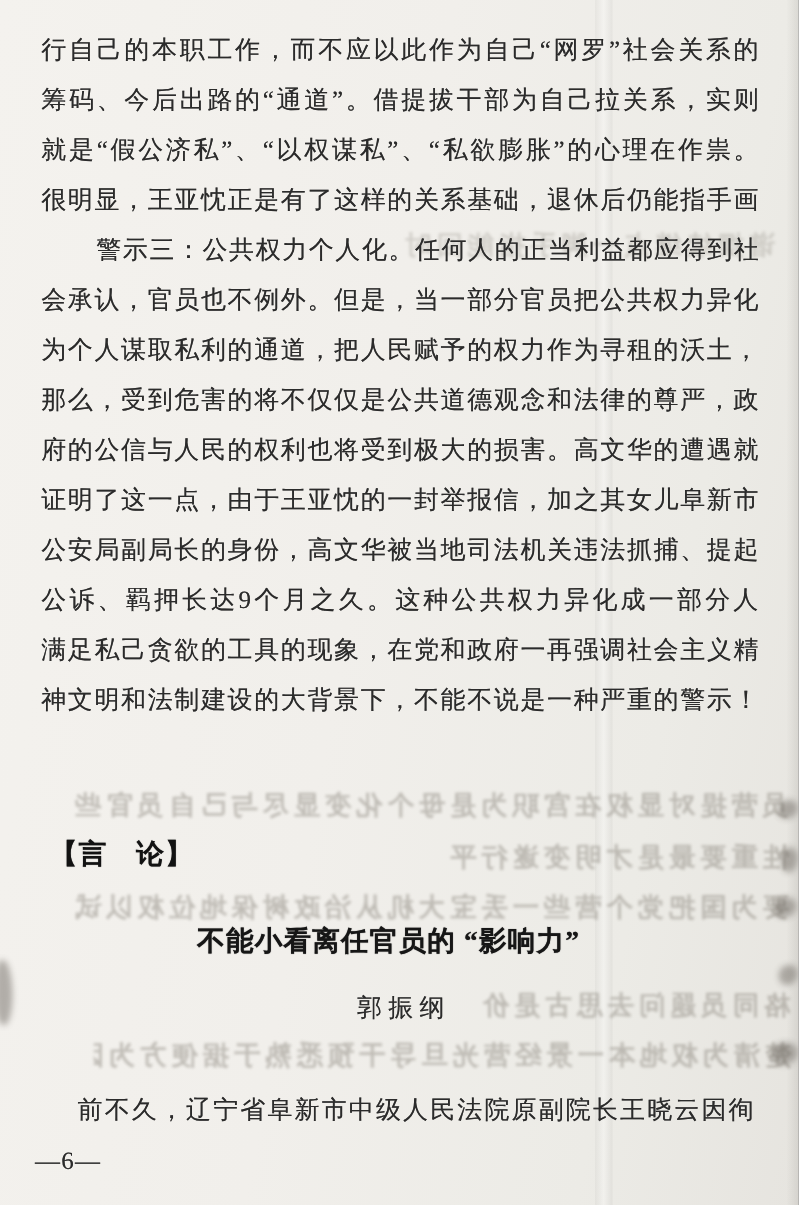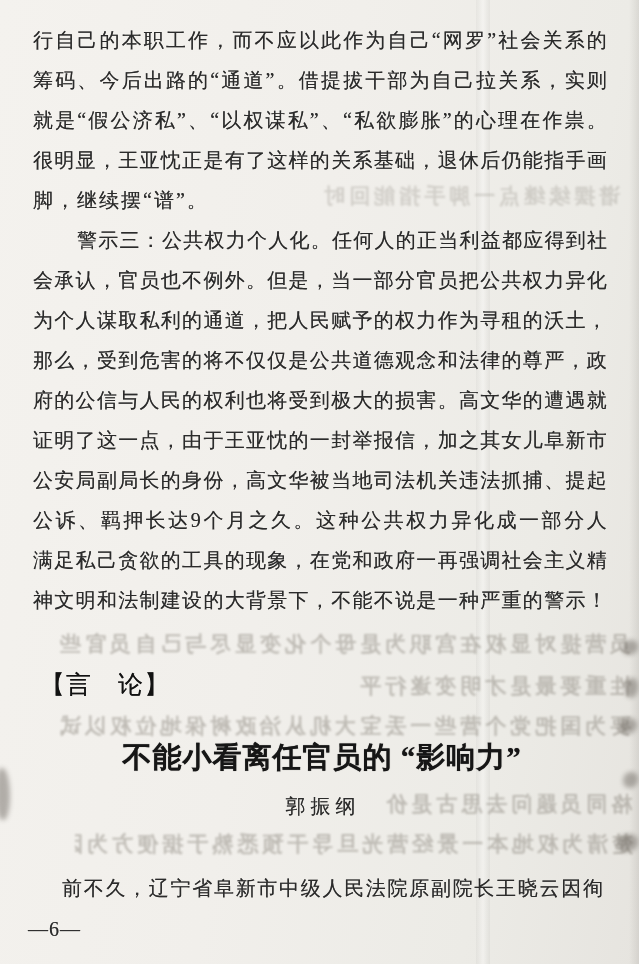--- a/index.html
+++ b/index.html
@@ -29,27 +29,27 @@
     box-sizing:border-box;width:100%;height:40px;
     font-size:20px;line-height:40px;color:#2b2b2b;
     text-shadow:0 0 0.5px rgba(43,43,43,0.65);
   }
   .jline{display:flex;justify-content:space-between;align-items:center;}
   .line.short{display:block;letter-spacing:2px;}
   .line.indent2{padding-left:44px;}
   
   .section-marker{
     position:absolute;left:40px;top:668px;
-    font-size:25px;font-weight:normal;color:#121212;
+    font-size:22px;font-weight:bold;color:#121212;
     letter-spacing:1px;text-shadow:0 0 0.6px rgba(0,0,0,0.7);
   }
   .article-title{
     position:absolute;left:0;top:738px;width:622px;
-    text-align:center;font-size:29px;font-weight:bold;color:#161616;
-    letter-spacing:1px;text-shadow:0 0 0.7px rgba(0,0,0,0.75);margin-left:11px;
+    text-align:center;font-size:22px;font-weight:bold;color:#161616;
+    letter-spacing:1px;text-shadow:0 0 0.7px rgba(0,0,0,0.75);
   }
   .author{
     position:absolute;left:0;top:793px;width:646px;
     text-align:center;font-size:20px;letter-spacing:5px;color:#2b2b2b;
     text-shadow:0 0 0.5px rgba(43,43,43,0.6);
   }
   .first-line{
     position:absolute;left:33px;top:868px;width:570px;
     padding-left:29px;
   }
@@ -213,21 +213,20 @@
         <span>，</span>
         <span>退</span>
         <span>休</span>
         <span>后</span>
         <span>仍</span>
         <span>能</span>
         <span>指</span>
         <span>手</span>
         <span>画</span>
       </div>
-    <div class="line short">脚，继续摆“谱”。</div>
     <div class="line jline indent2">
         <span>警</span>
         <span>示</span>
         <span>三</span>
         <span>：</span>
         <span>公</span>
         <span>共</span>
         <span>权</span>
         <span>力</span>
         <span>个</span>

